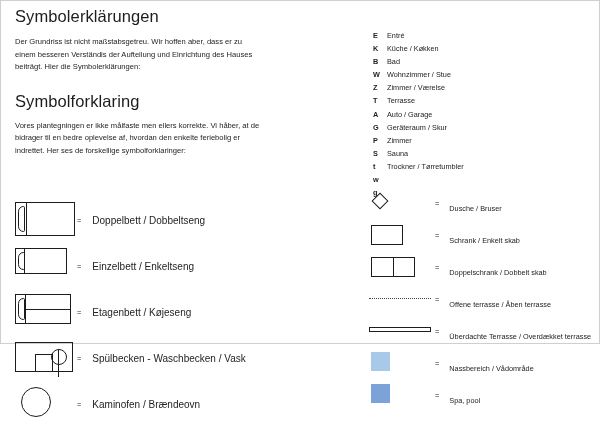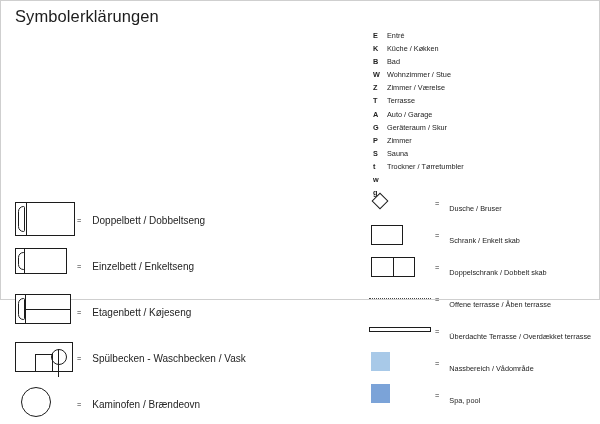--- a/index.html
+++ b/index.html
@@ -11,21 +11,21 @@
     height: 424px;
     background: #ffffff;
     font-family: "Liberation Sans", sans-serif;
     color: #1a1a1a;
     position: relative;
     overflow: hidden;
   }
   .page {
     position: absolute;
     left: 0; top: 0;
-    width: 600px; height: 300px;
+    width: 600px; height: 344px;
     border: 1px solid #cfcfcf;
     box-sizing: border-box;
   }
   
   .left {
     position: absolute;
     left: 14px;
     top: 6px;
     width: 340px;
   }
@@ -253,20 +253,23 @@
   .swatch.wet { background: #a8c9e8; }
   .swatch.pool { background: #7ba3d8; }
 </style>
 </head>
 <body>
 
 <div class="page">
 
   <div class="left">
     <h1 class="title">Symbolerklärungen</h1>
+    <p class="blurb">Der Grundriss ist nicht maßstabsgetreu. Wir hoffen aber, dass er zu einem besseren Verständis der Aufteilung und Einrichtung des Hauses beiträgt. Hier die Symbolerklärungen:</p>
+    <h1 class="title2">Symbolforklaring</h1>
+    <p class="blurb">Vores plantegningen er ikke målfaste men ellers korrekte. Vi håber, at de bidrager til en bedre oplevelse af, hvordan den enkelte feriebolig er indrettet. Her ses de forskellige symbolforklaringer:</p>
   </div>
 
   <div class="sym-list">
 
     <div class="sym-row">
       <div class="sym-box">
         <div class="bed">
             <div class="pillow"></div>
           </div>
       </div>

